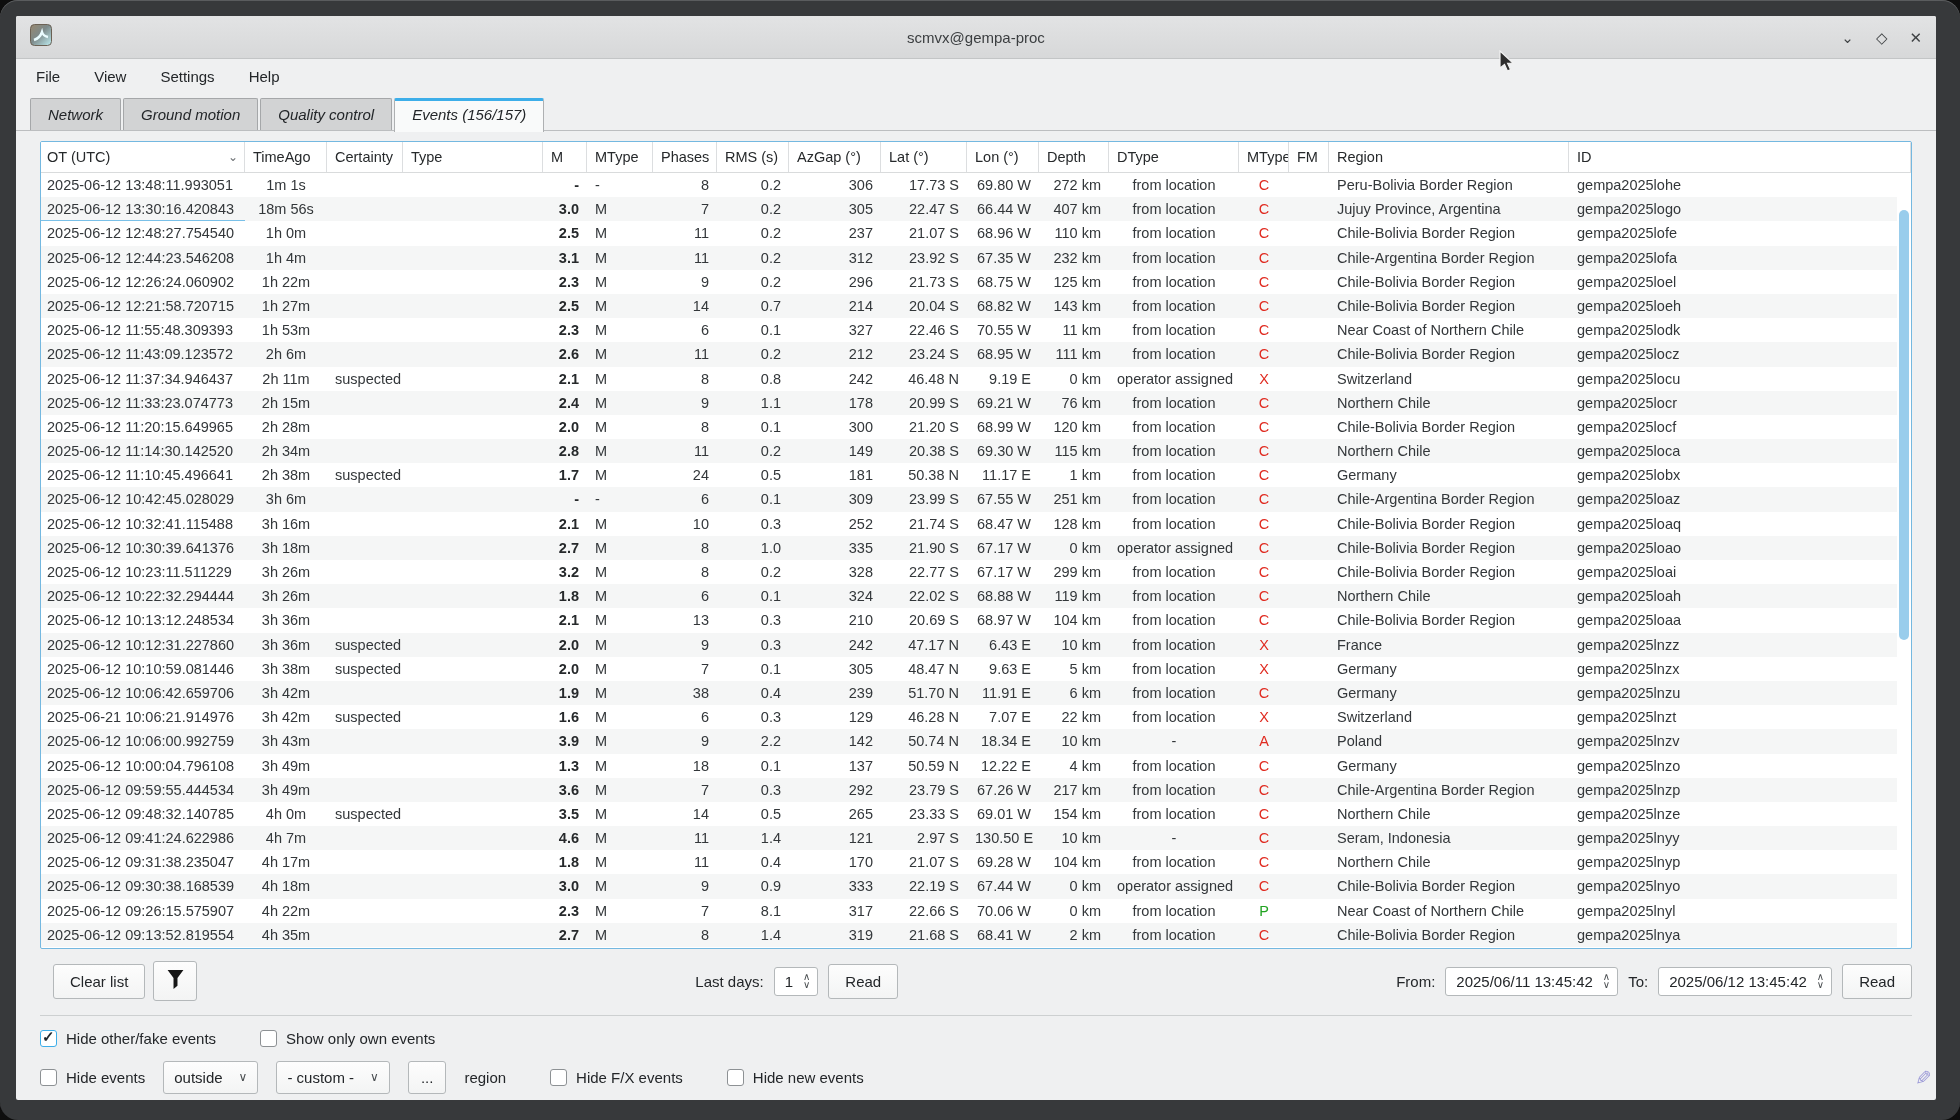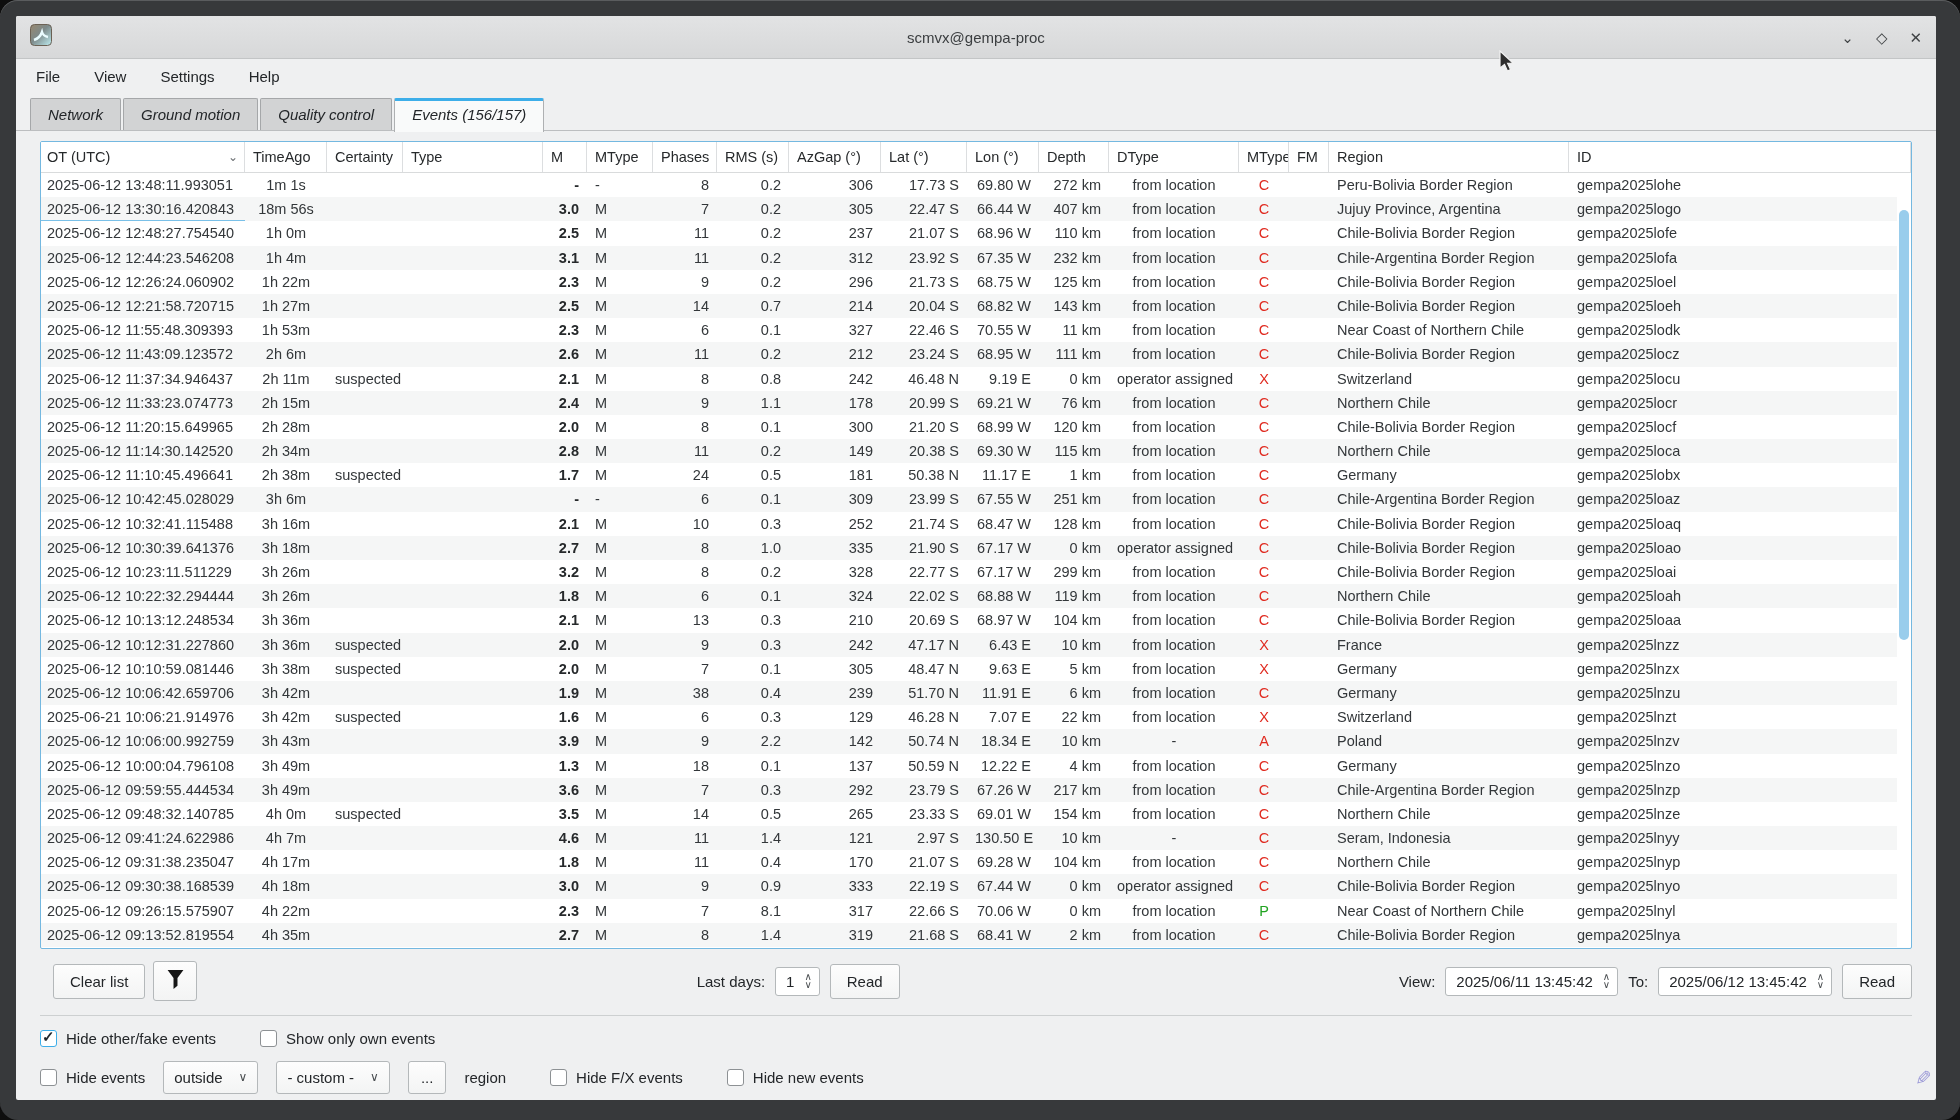--- a/index.html
+++ b/index.html
@@ -823,21 +823,21 @@
             <span class="val">1</span>
             <span class="arrows">
               <span>∧</span>
               <span>∨</span>
             </span>
           </span>
           <button class="btn">Read</button>
         </span>
         <span class="spacer"></span>
         <span class="group">
-          <span class="lbl">View:</span>
+          <span class="lbl">From:</span>
           <span class="spin">
             <span class="val">2025/06/11 13:45:42</span>
             <span class="arrows">
               <span>∧</span>
               <span>∨</span>
             </span>
           </span>
           <span class="lbl">To:</span>
           <span class="spin">
             <span class="val">2025/06/12 13:45:42</span>

